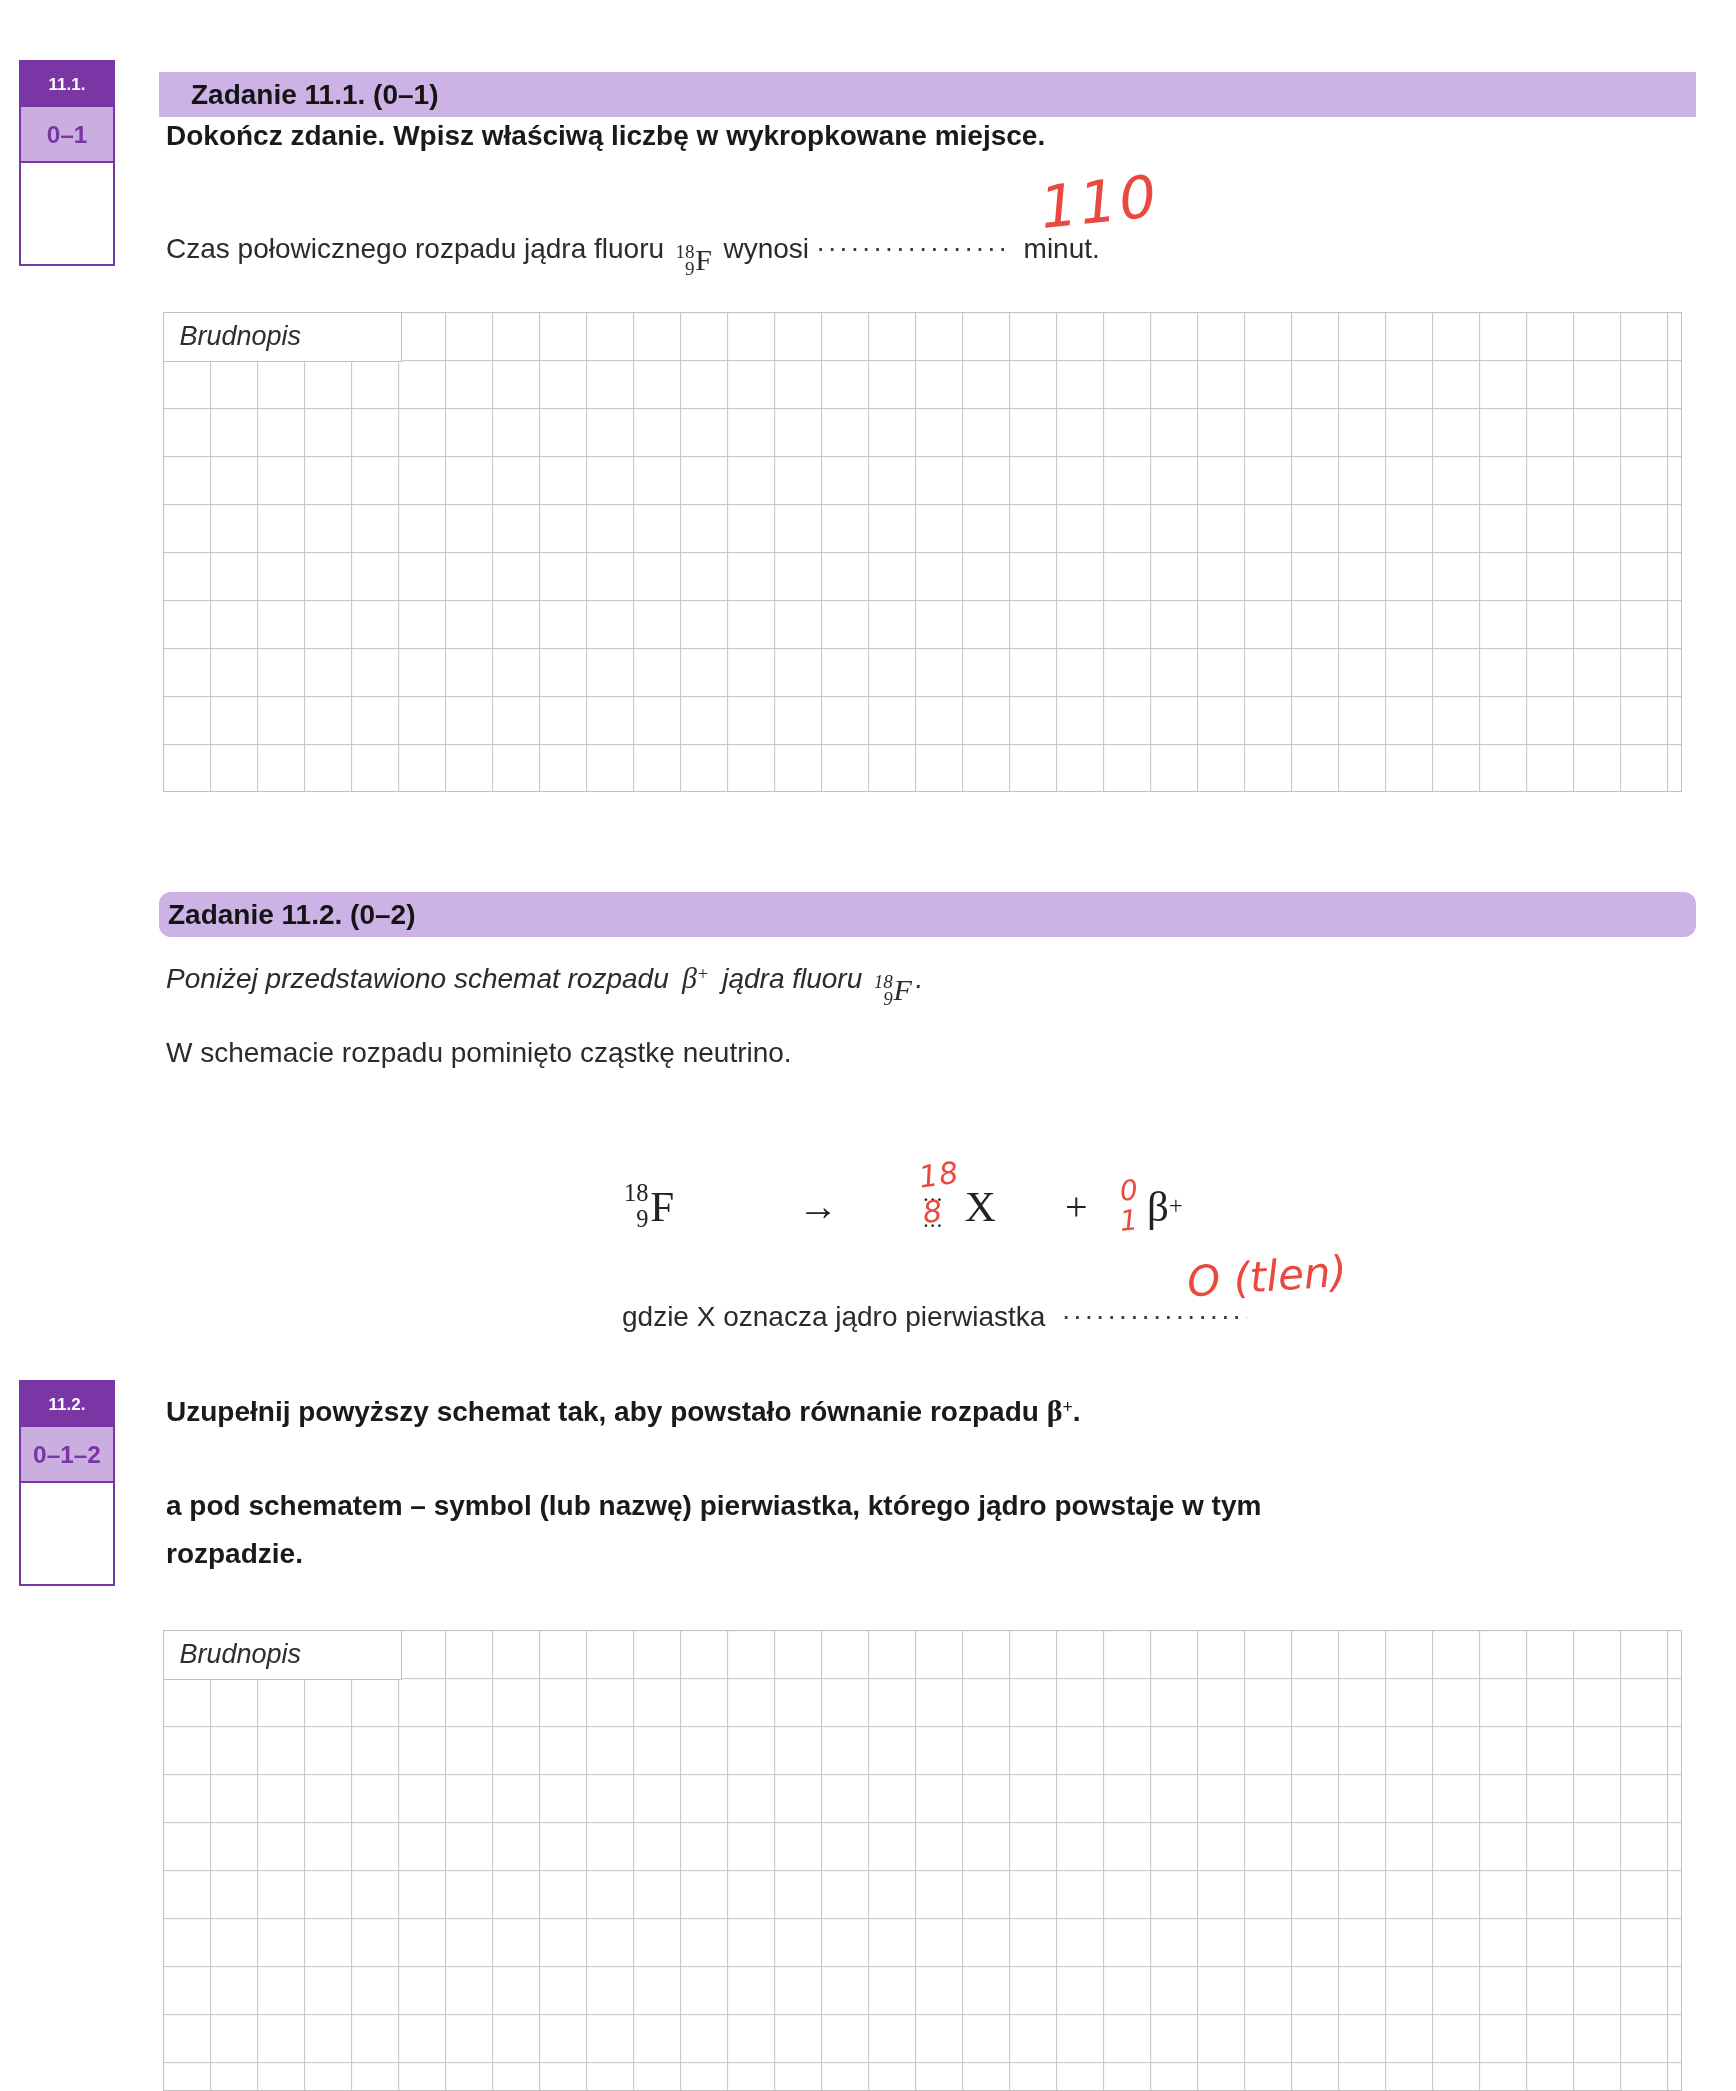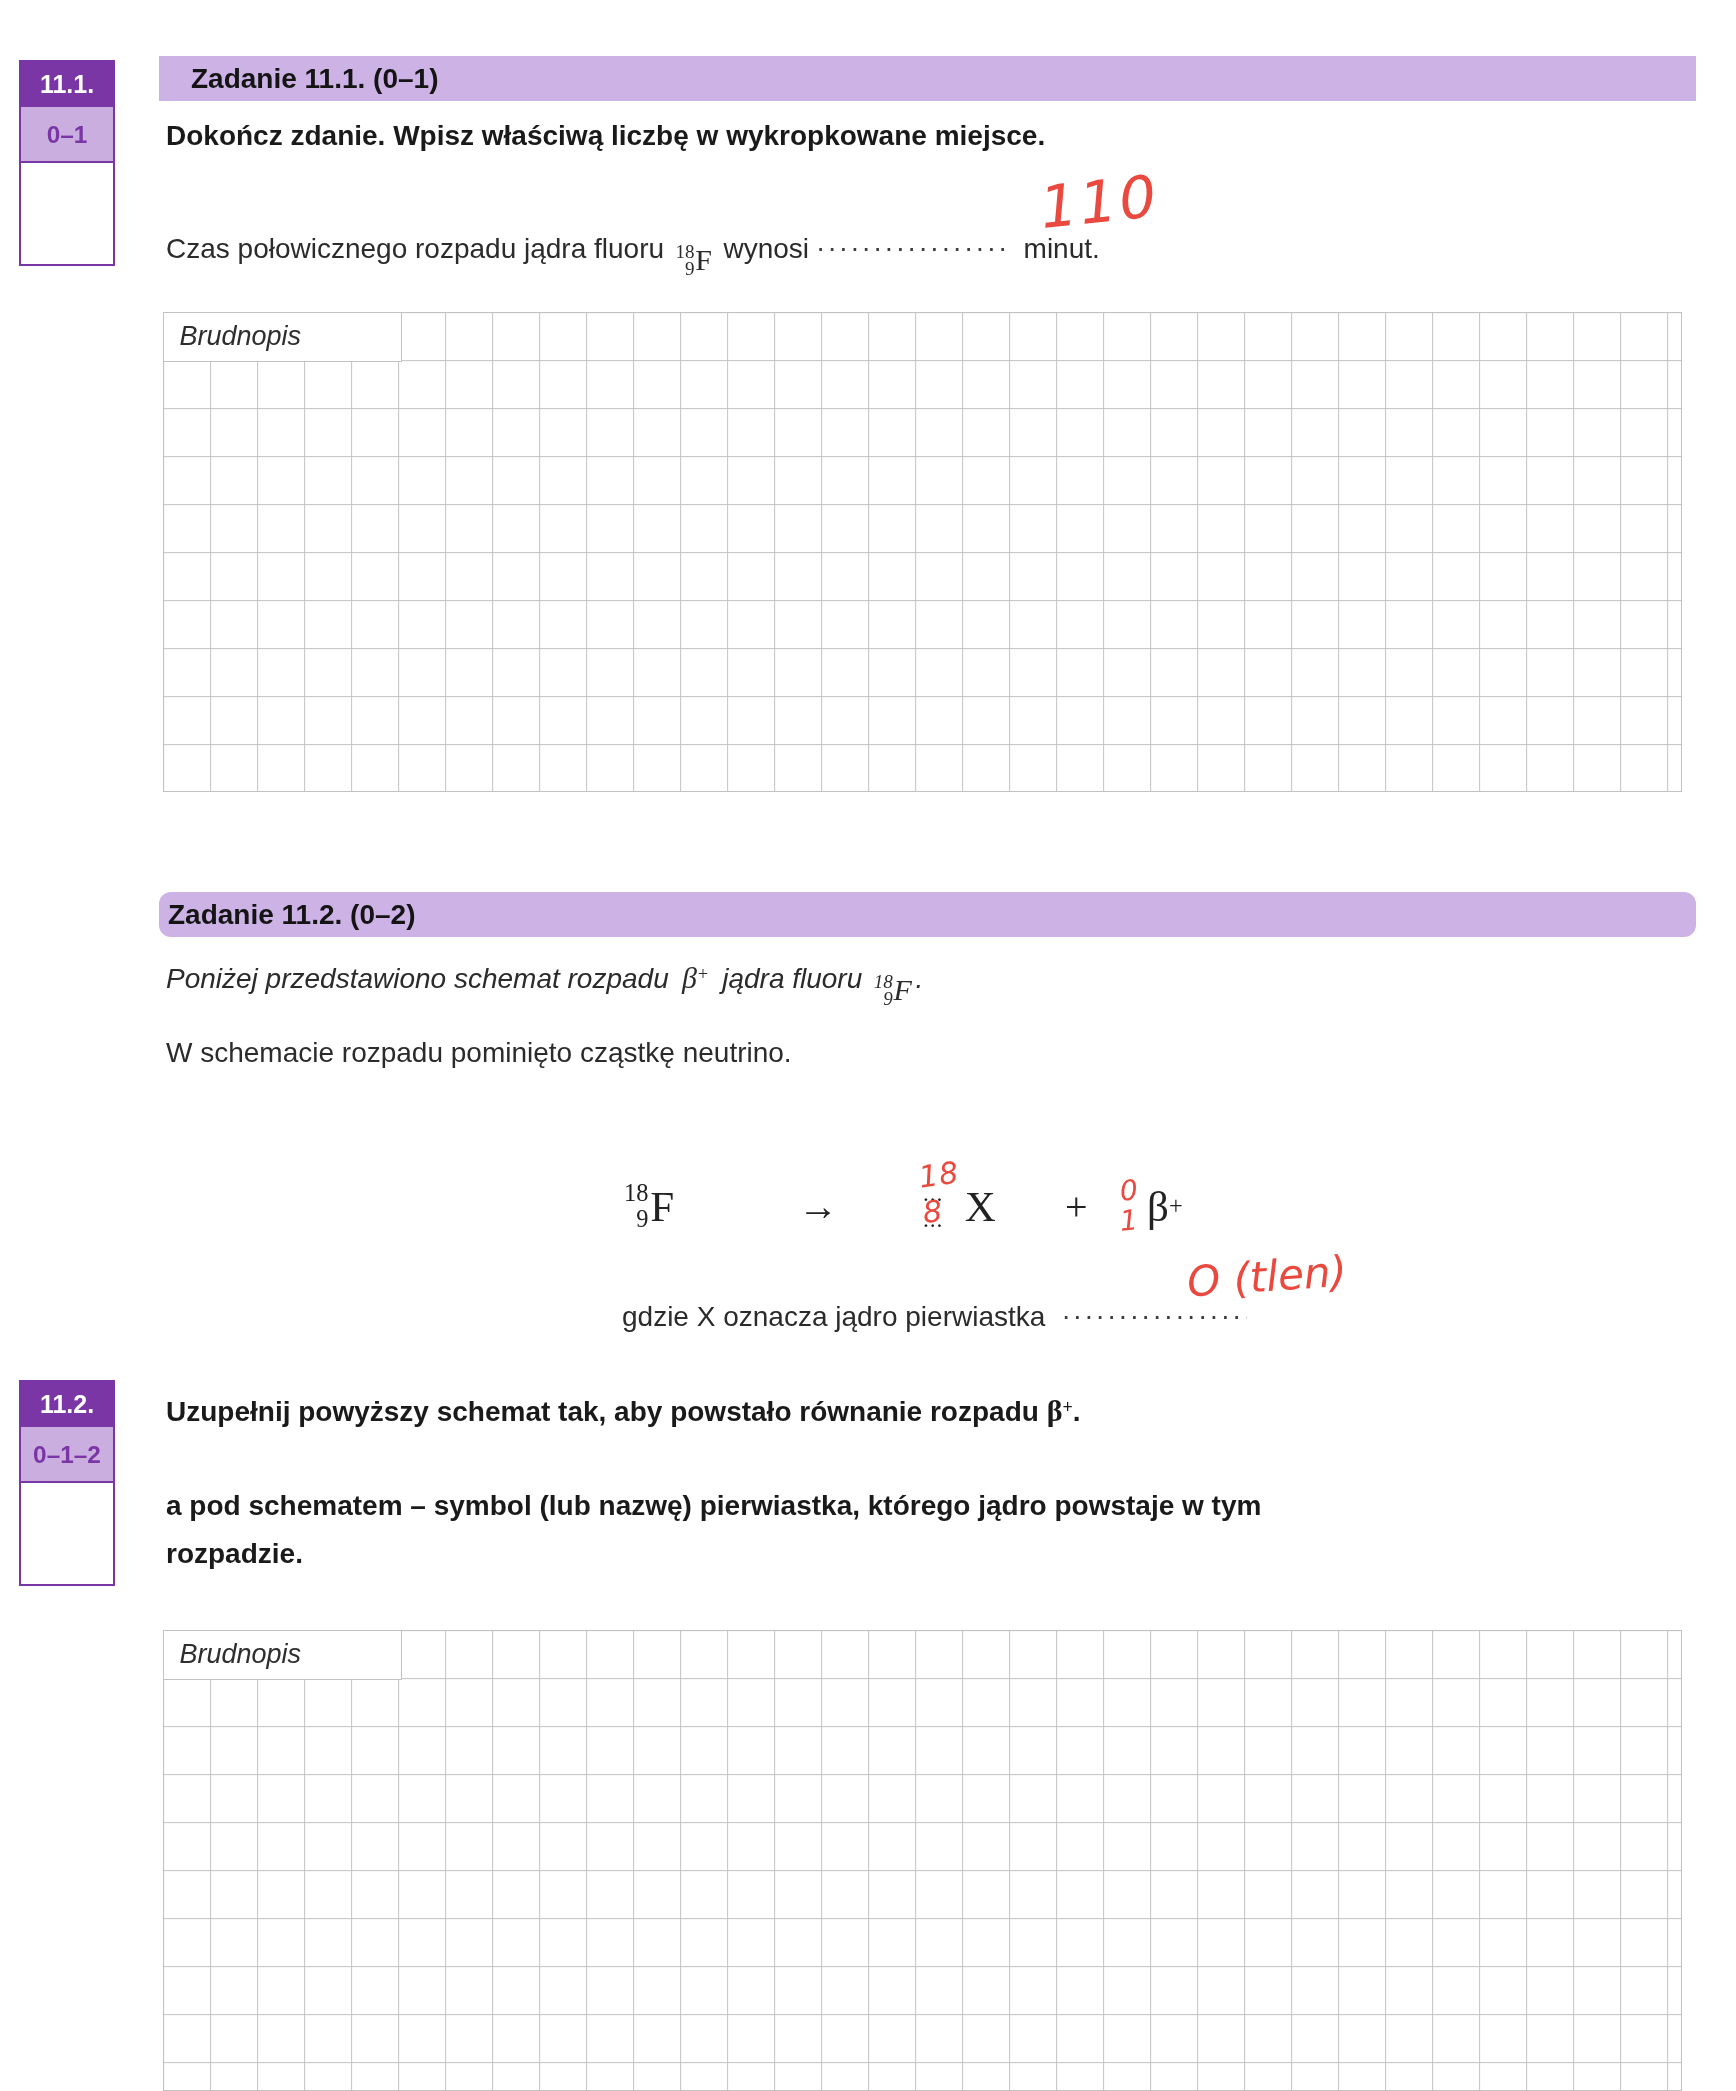--- a/index.html
+++ b/index.html
@@ -9,21 +9,21 @@
     --handwriting-red:#e9493e;
     --grid-line:#c2c2c2;
     --text:#222222;
   }
   *{margin:0;padding:0;box-sizing:border-box;}
   body{background:#ffffff;font-family:"Liberation Sans",sans-serif;color:var(--text);}
   #page{position:relative;width:1737px;height:2091px;background:#ffffff;overflow:hidden;}
 
   
   .task-marker{position:absolute;left:19px;width:96px;border:2.7px solid var(--accent-dark);background:#fff;}
-  .task-marker .num{background:var(--accent-dark);color:#ffffff;font-weight:bold;font-size:25px;text-align:center;height:45px;line-height:45px;}
+  .task-marker .num{background:var(--accent-dark);color:#ffffff;font-weight:bold;font-size:17px;text-align:center;height:45px;line-height:45px;}
   .task-marker .pts{background:var(--accent-light-cell);color:var(--accent-dark);font-weight:bold;font-size:24.4px;text-align:center;height:56px;line-height:56px;border-bottom:2.7px solid var(--accent-dark);}
   .task-marker .blank-cell{height:101px;background:#ffffff;}
 
   
   .task-header{position:absolute;left:159px;width:1537px;height:45px;background:var(--header-bg);
     font-size:28px;font-weight:bold;color:#141414;line-height:45px;padding-left:9px;}
 
   .body-text{position:absolute;left:166px;font-size:28px;color:#2b2b2b;white-space:nowrap;}
   .bold{font-weight:bold;color:#1a1a1a;}
 
@@ -70,21 +70,21 @@
 <body>
 
 <div id="page">
 
   <div class="task-marker" style="top:60px;">
     <div class="num">11.1.</div>
     <div class="pts">0–1</div>
     <div class="blank-cell"></div>
   </div>
 
-  <div class="task-header" style="top:56px;padding-left:32px;">Zadanie 11.1. (0–1)</div>
+  <div class="task-header" style="top:72px;padding-left:32px;">Zadanie 11.1. (0–1)</div>
 
   <div class="body-text bold" style="top:120px;">Dokończ zdanie. Wpisz właściwą liczbę w wykropkowane miejsce.</div>
 
   <div class="body-text" style="top:226px;">
     <span>Czas połowicznego rozpadu jądra fluoru</span>
     <span class="nuclide">
         <span class="pre">
           <span>18</span>
           <span>9</span>
         </span>

